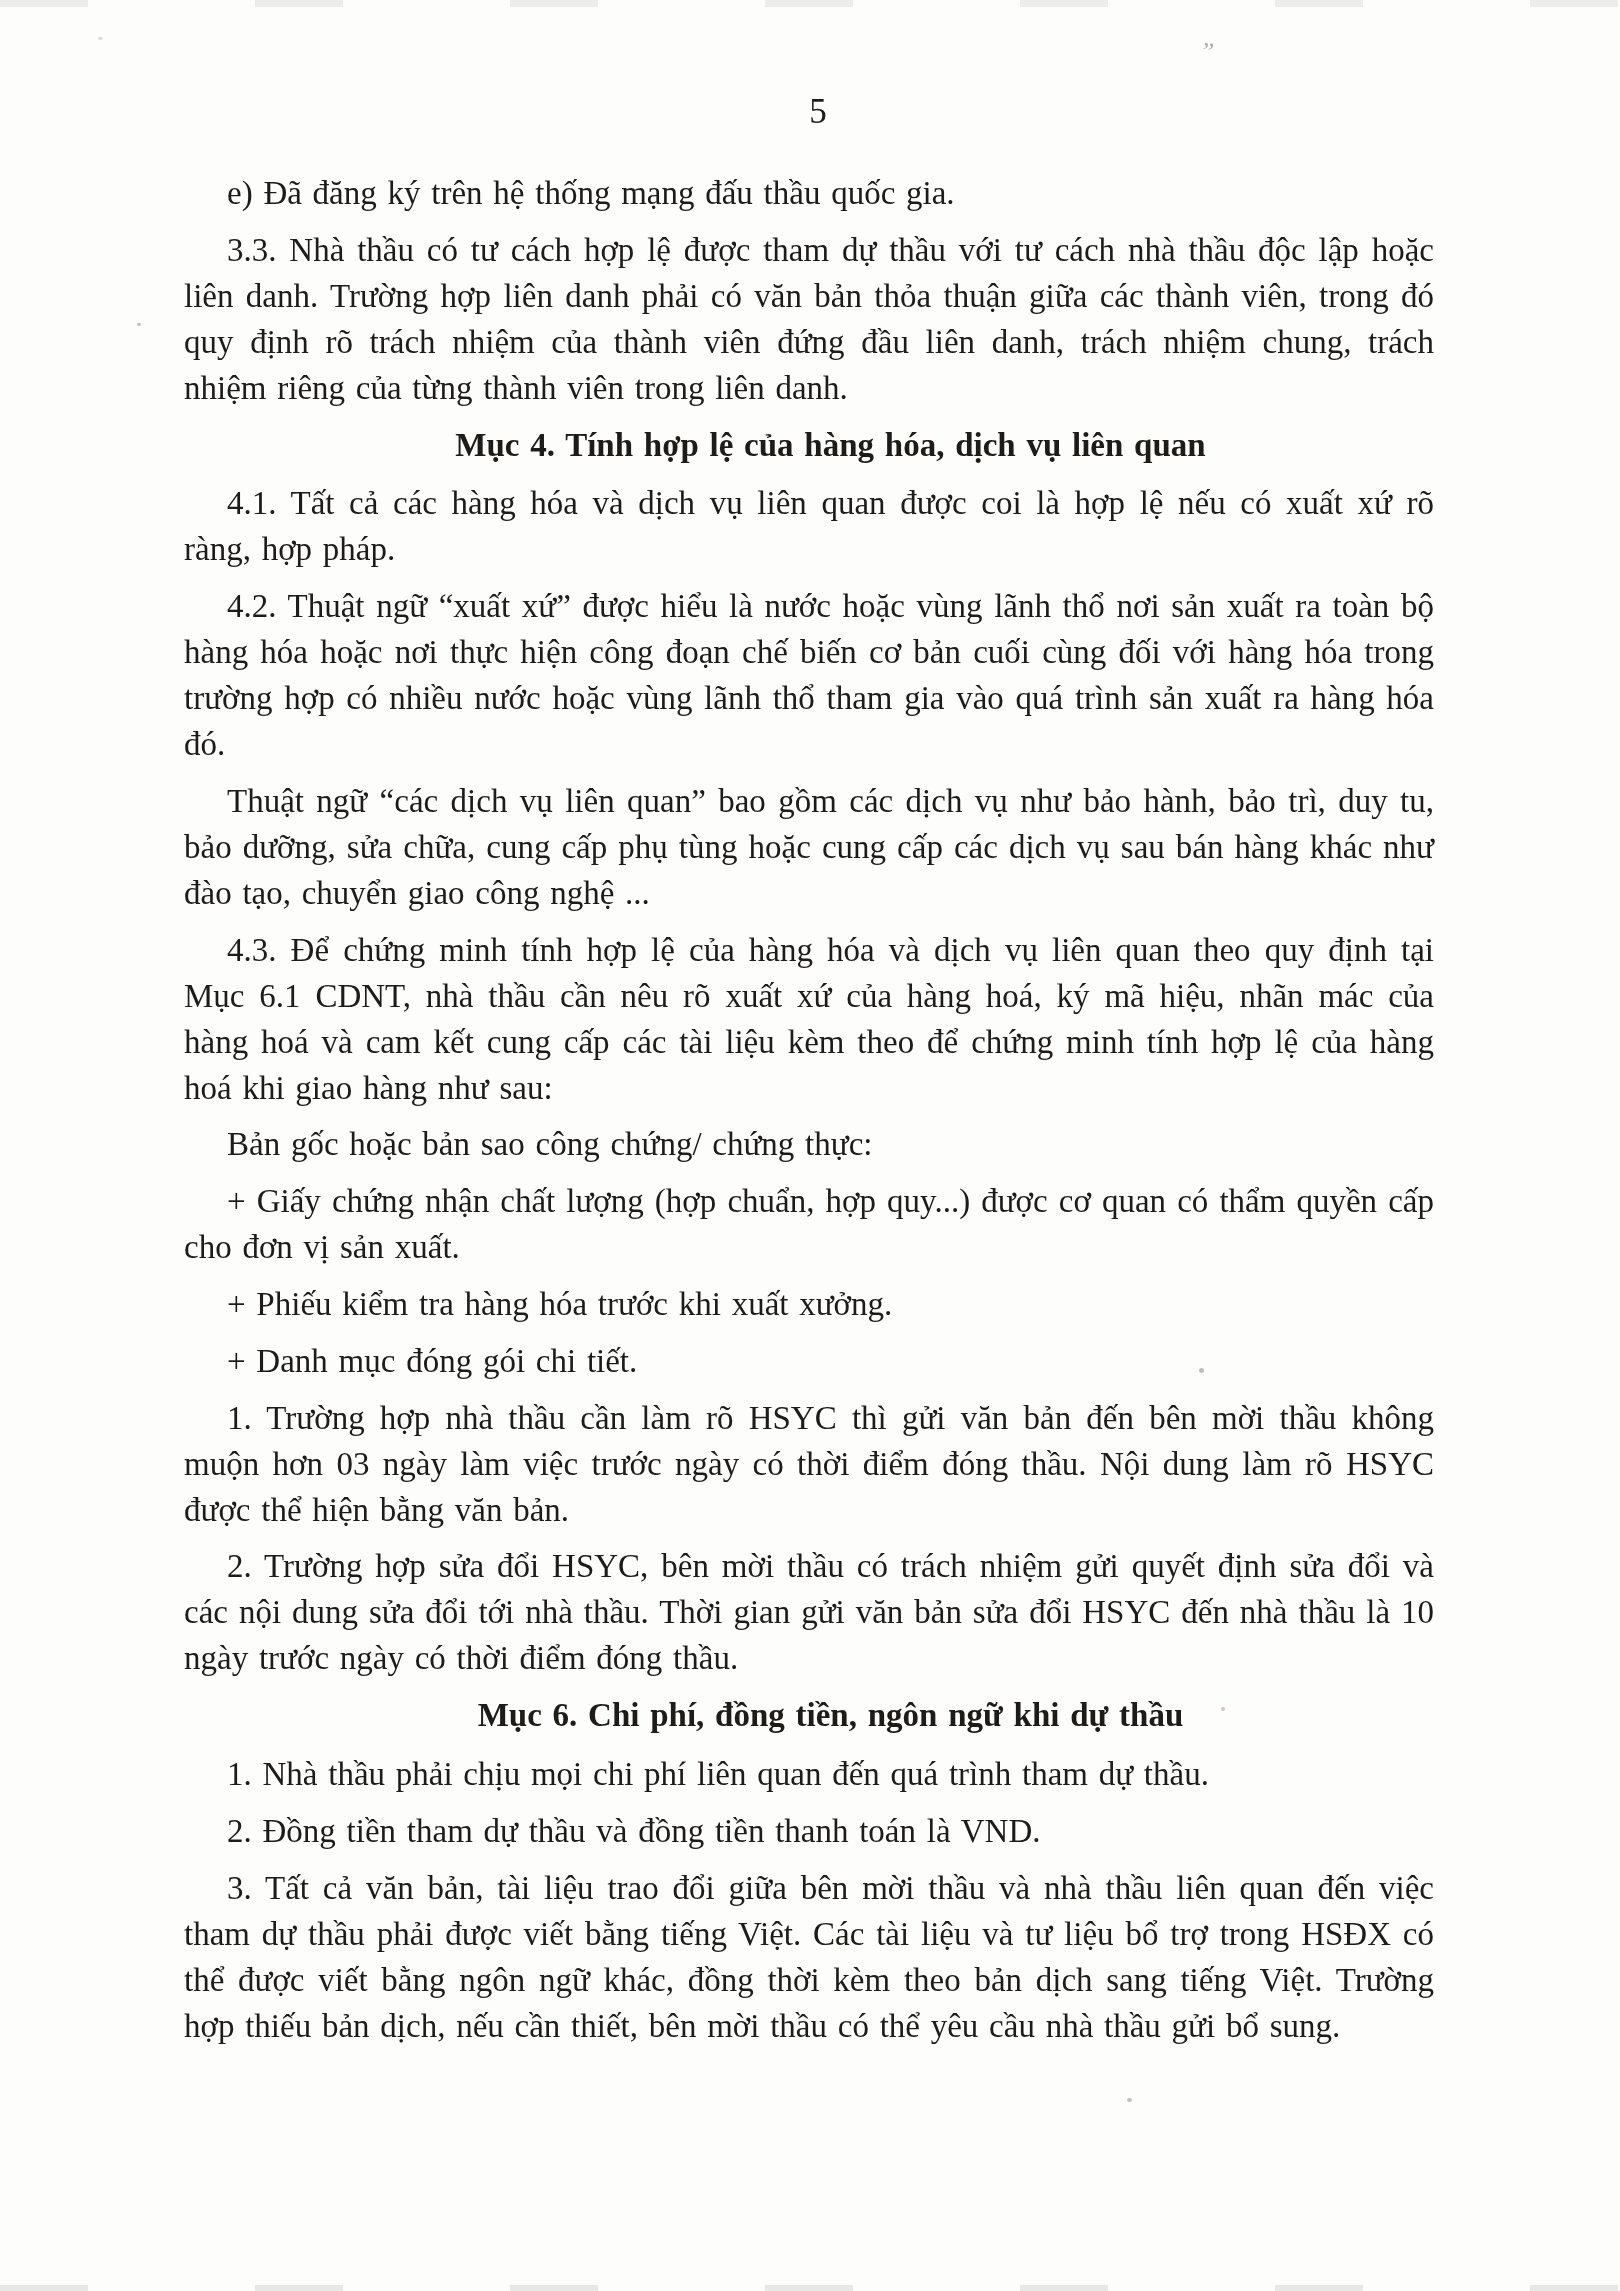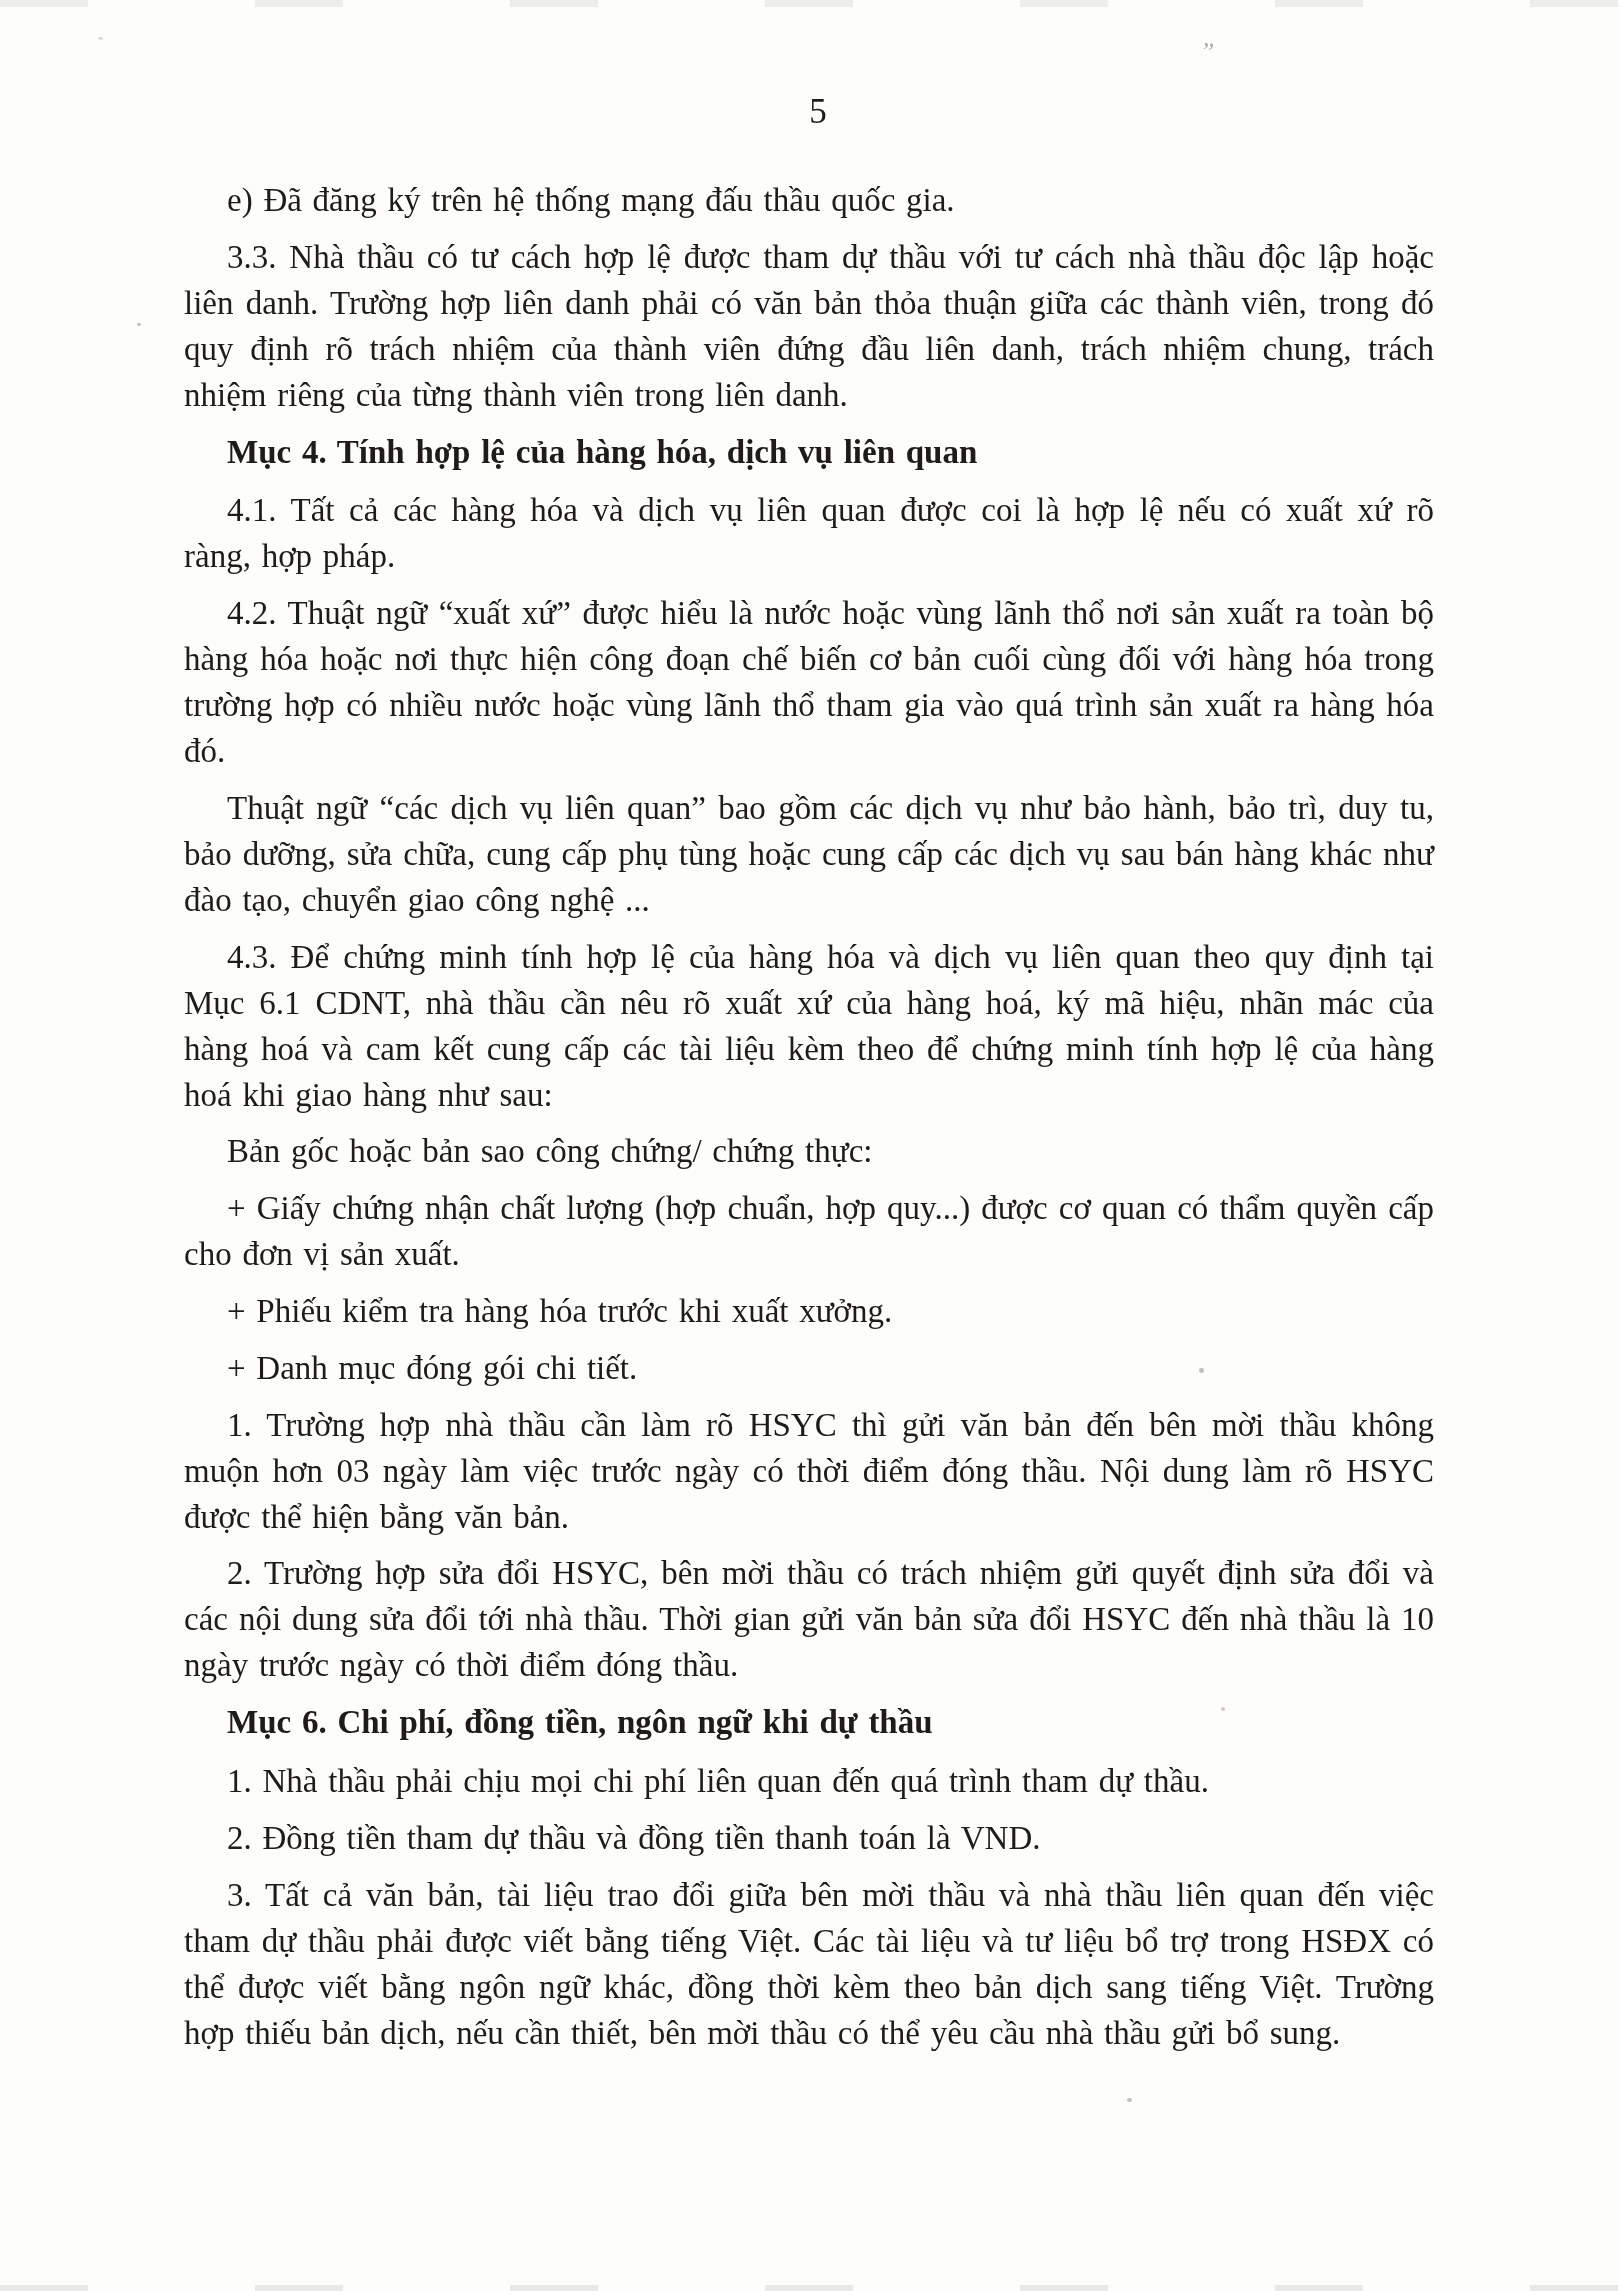--- a/index.html
+++ b/index.html
@@ -38,38 +38,38 @@
     top: 92px;
     left: 0;
     width: 1637px;
     text-align: center;
     font-size: 35px;
     letter-spacing: 1px;
   }
 
   .content {
     position: absolute;
-    top: 177px;
+    top: 170px;
     left: 184px;
     width: 1250px;
     font-size: 33px;
     line-height: 46px;
     text-align: justify;
     hyphens: none;
     word-spacing: 2.5px;
   }
   .content p {
     margin: 0 0 10.8px 0;
     text-indent: 43px;
   }
   .content p.heading {
     font-weight: bold;
     margin-top: 3.9px;
     margin-bottom: 12.7px;
-    text-align: left;
+    text-align: center;
   }
 
   
   .speck {
     position: absolute;
     background: #8a8a8a;
     border-radius: 50%;
     opacity: 0.55;
   }
   .mark-quote {

